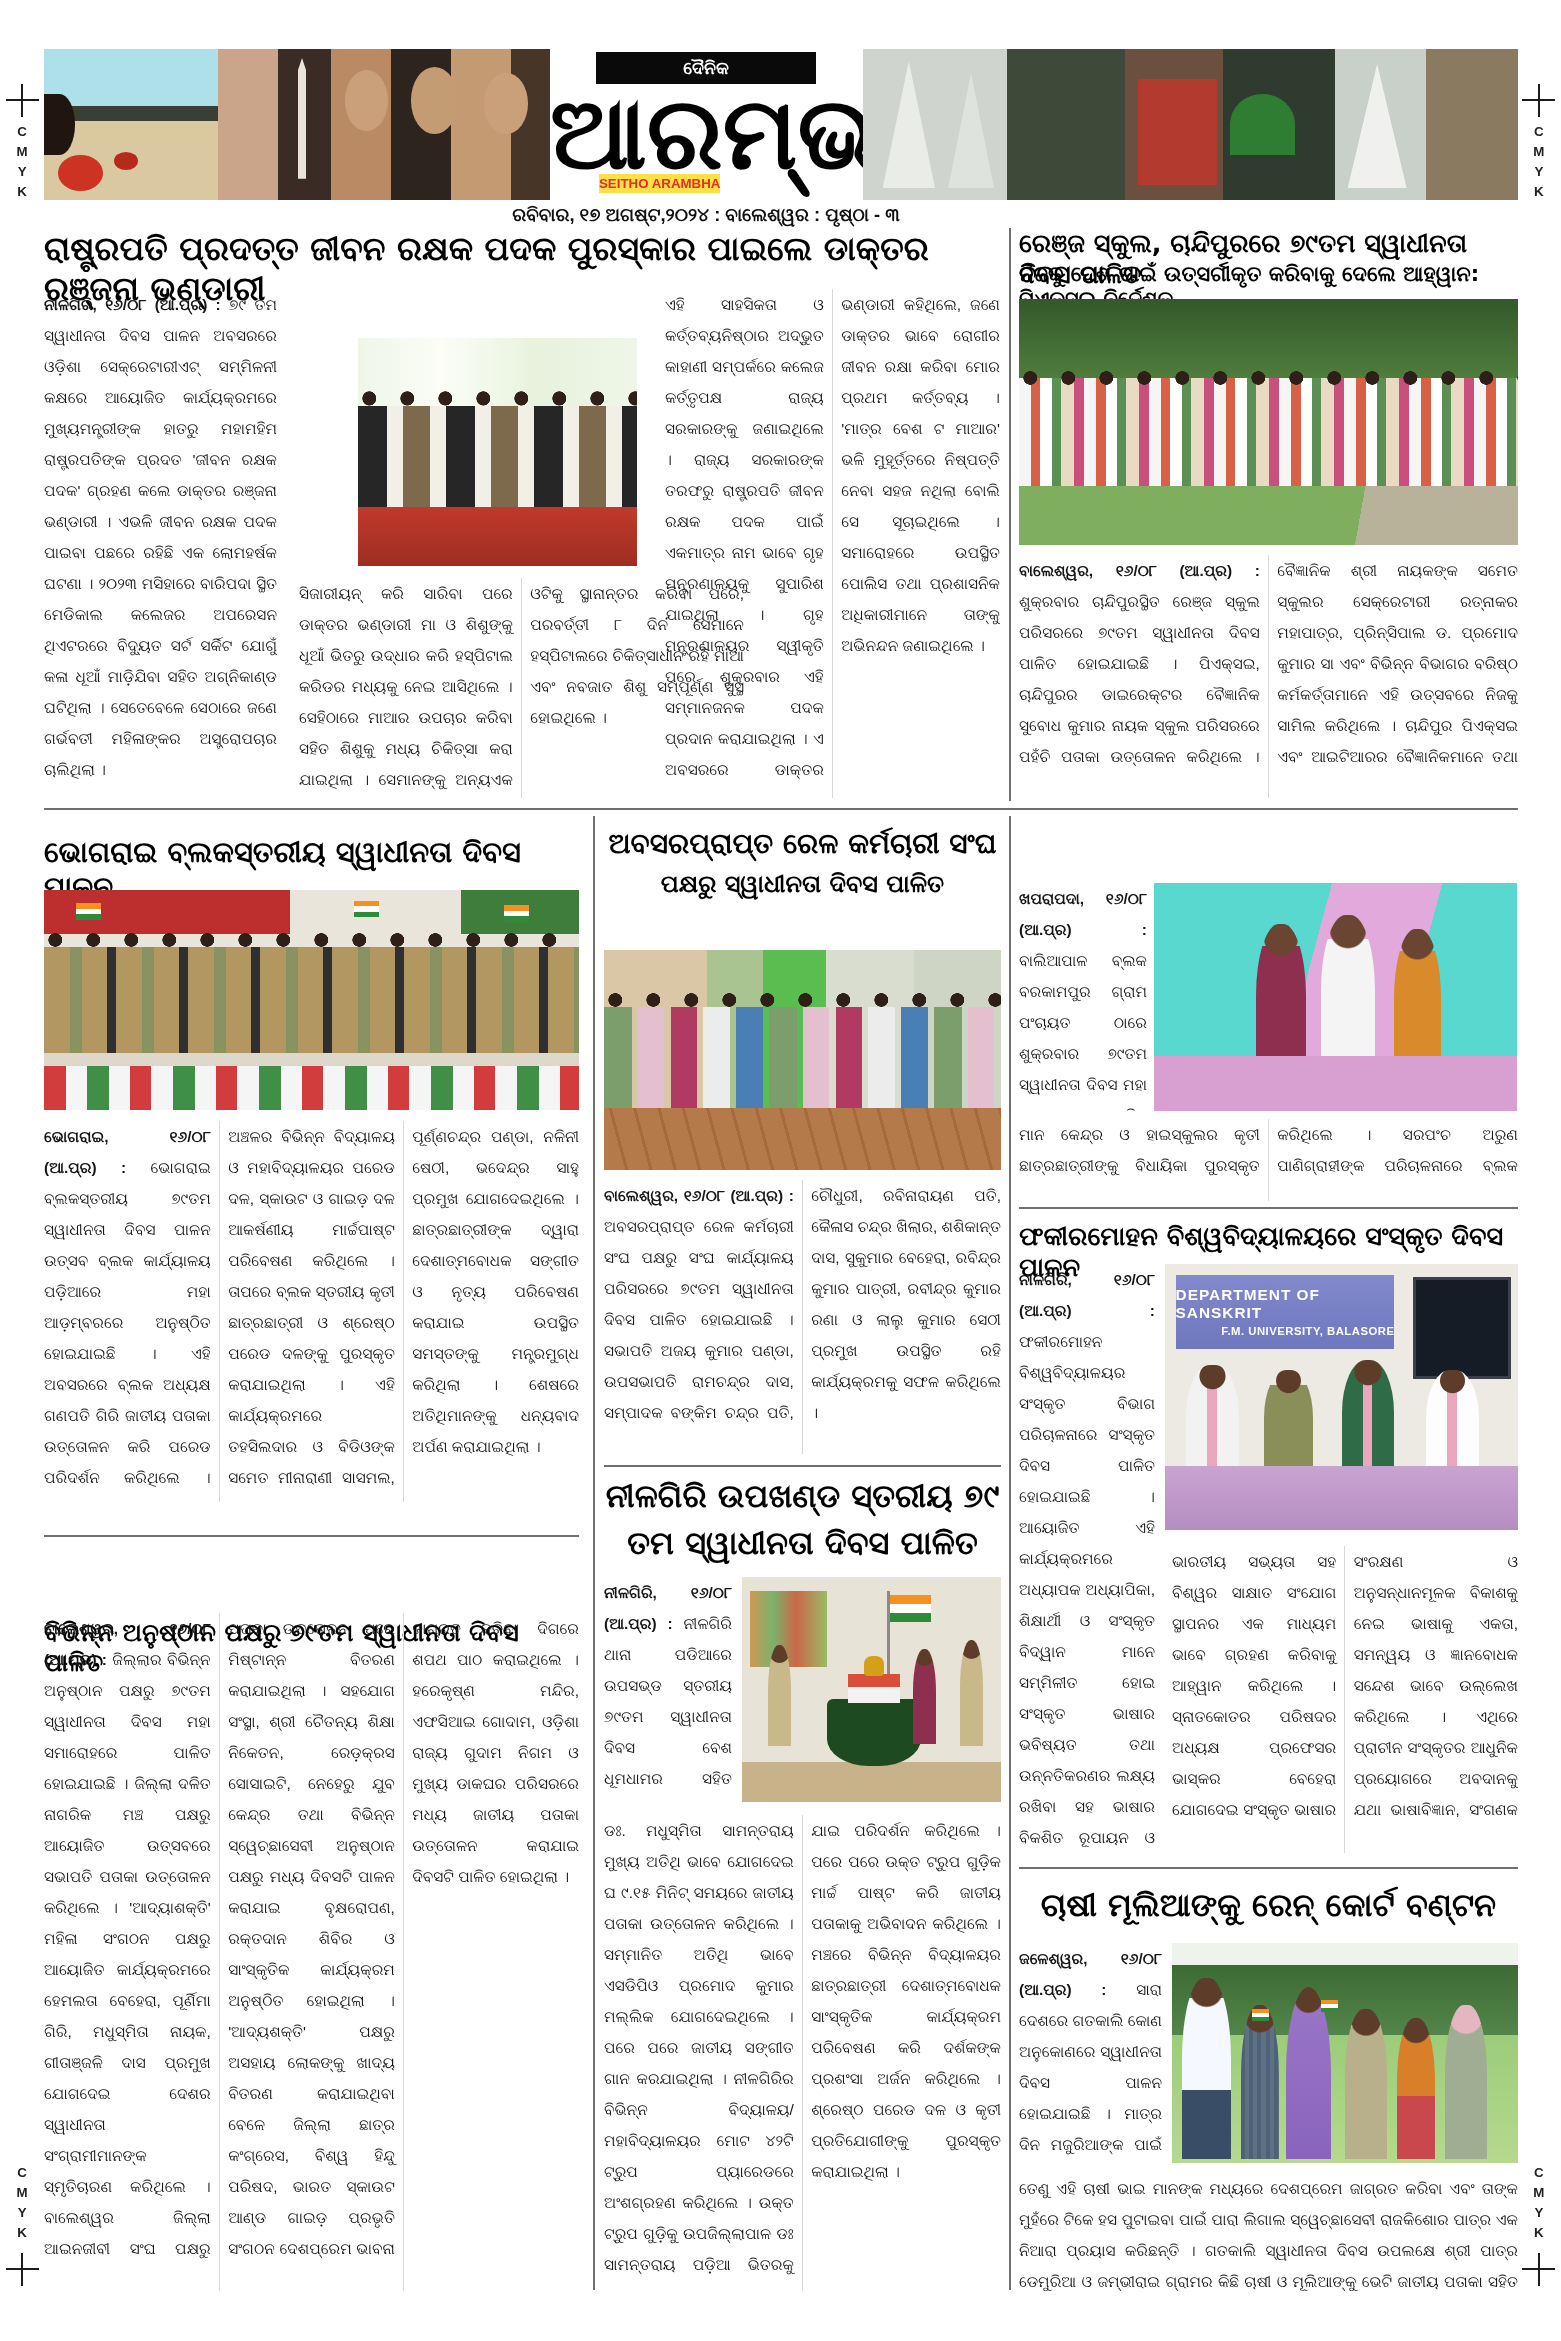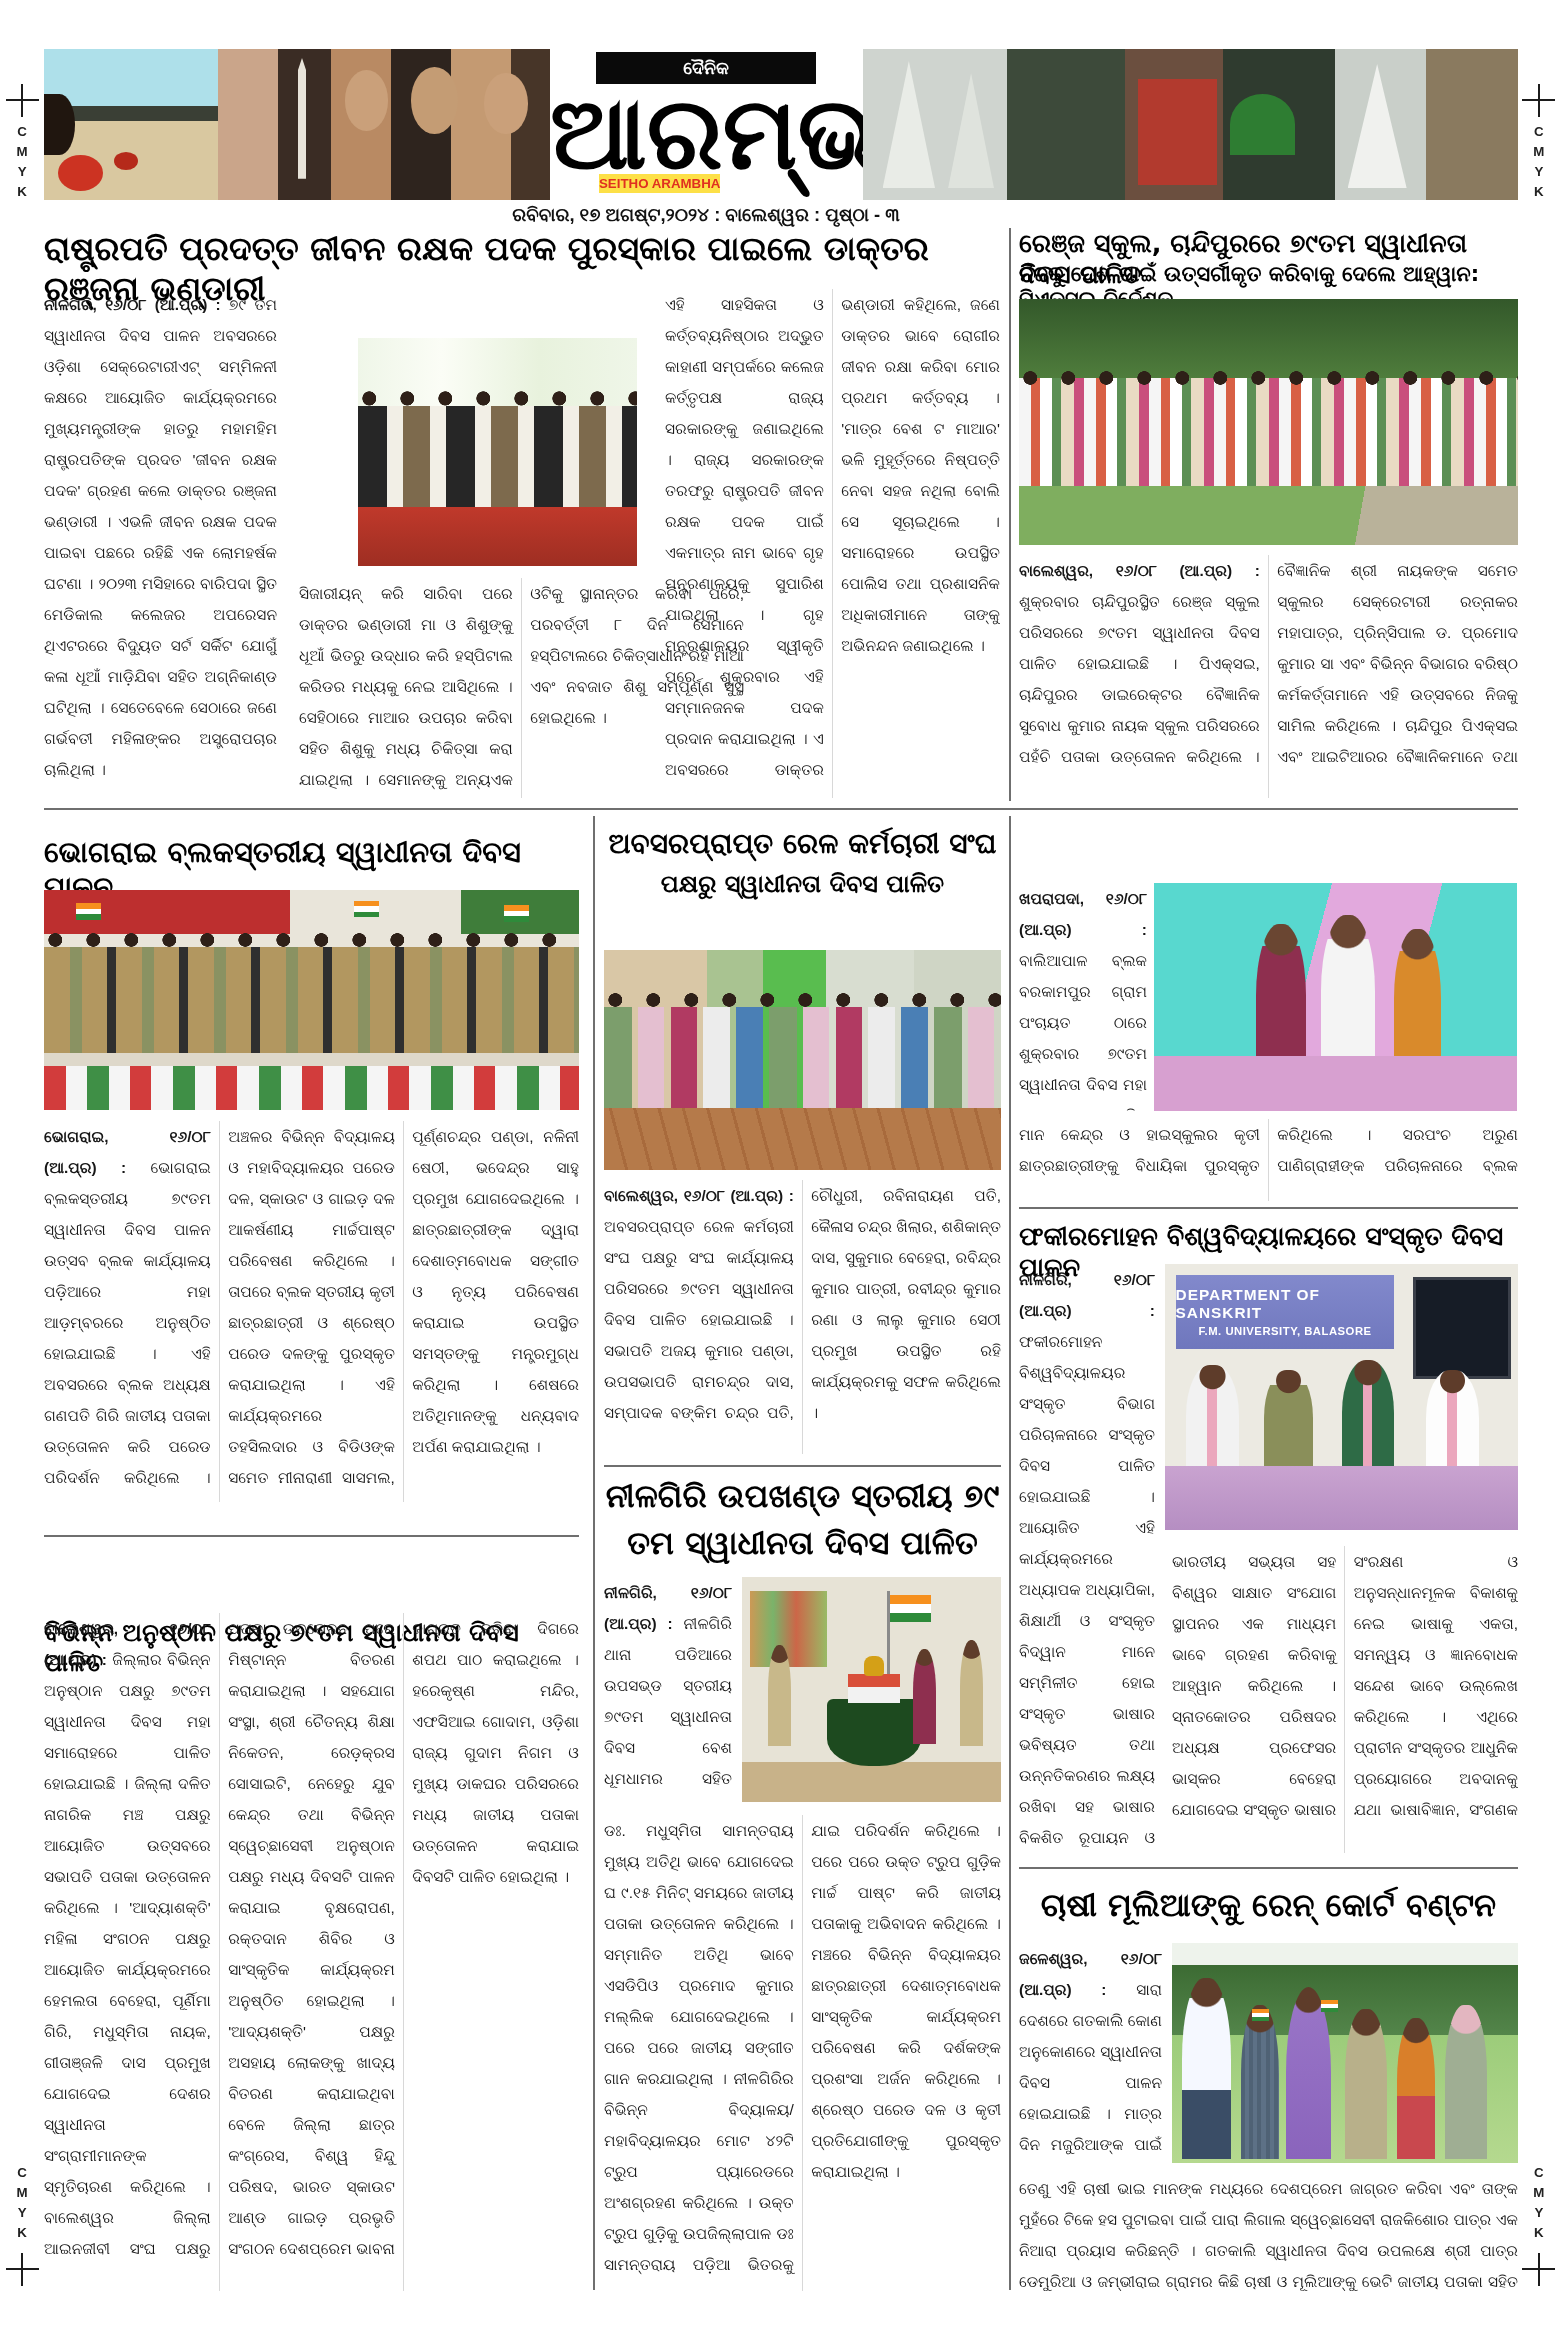--- a/index.html
+++ b/index.html
@@ -59,21 +59,21 @@
   
   .p4-wall{top:0;height:72%;left:0;right:0;background:linear-gradient(90deg,#d9c7a6 0 26%,#a9c391 26% 40%,#59bd4f 40% 56%,#d8ddd0 56% 78%,#cfd5c5 78%);}
   .p4-floor{bottom:0;height:28%;left:0;right:0;background:repeating-linear-gradient(75deg,#b57a4a 0 20.5px,#a86a3c 20.5px 23.5px);}
   .p4-figs{top:26%;height:62%;left:0;right:0;background:repeating-linear-gradient(90deg,#7c9e6c 0 28px,transparent 28px 34px,#e4bfd0 34px 60px,transparent 60px 67px,#b13a62 67px 93px,transparent 93px 99px,#ececec 99px 126px,transparent 126px 132px,#4a7fb5 132px 159px,transparent 159px 165px);}
   
   .p5-bg{inset:0;background:linear-gradient(105deg,#58d8cf 0 42%,#e2a9dd 42% 68%,#58d8cf 68%);}
   .p5-table{bottom:0;height:24%;left:0;right:0;background:#d7a0d0;}
   
   .p6-wall{inset:0;background:#eceae2;}
   .p6-banner{top:4%;left:3%;width:62%;height:28%;background:linear-gradient(180deg,#8289cc,#6f77bd);
-             color:#fff;font-weight:bold;display:flex;flex-direction:column;align-items:center;justify-content:center;gap:3.1px;}
+             color:#fff;font-weight:bold;display:flex;flex-direction:column;align-items:flex-end;justify-content:center;gap:3.1px;}
   .p6-b1{font-size:15.4px;letter-spacing:1px;}
   .p6-b2{font-size:11.3px;letter-spacing:0.5px;}
   .p6-tv{top:5%;right:2%;width:26%;height:36%;background:#161c26;border:3.1px solid #3a3f49;}
   .p6-table{bottom:0;height:24%;left:0;right:0;background:linear-gradient(180deg,#c9a3d0,#b58ec2);}
   
   .p7-sky{inset:0;background:#e7e3d6;}
   .p7-banner{top:6%;left:3%;width:30%;height:34%;background:linear-gradient(90deg,#cc9955,#7ab36a 30%,#cc6648 60%,#99bb66);}
   .p7-pole{top:6%;left:56%;width:2.6px;height:62%;background:#8a8a8a;}
   .p7-hedge{bottom:16%;left:33%;width:36%;height:30%;background:#1d4a1f;border-radius:6.1px 6.1px 45% 45%/6.1px 6.1px 40% 40%;}
   .p7-pedestal{bottom:44%;left:41%;width:20%;height:13%;background:linear-gradient(180deg,#d94f3a 0 45%,#f2f2f2 45%);}

